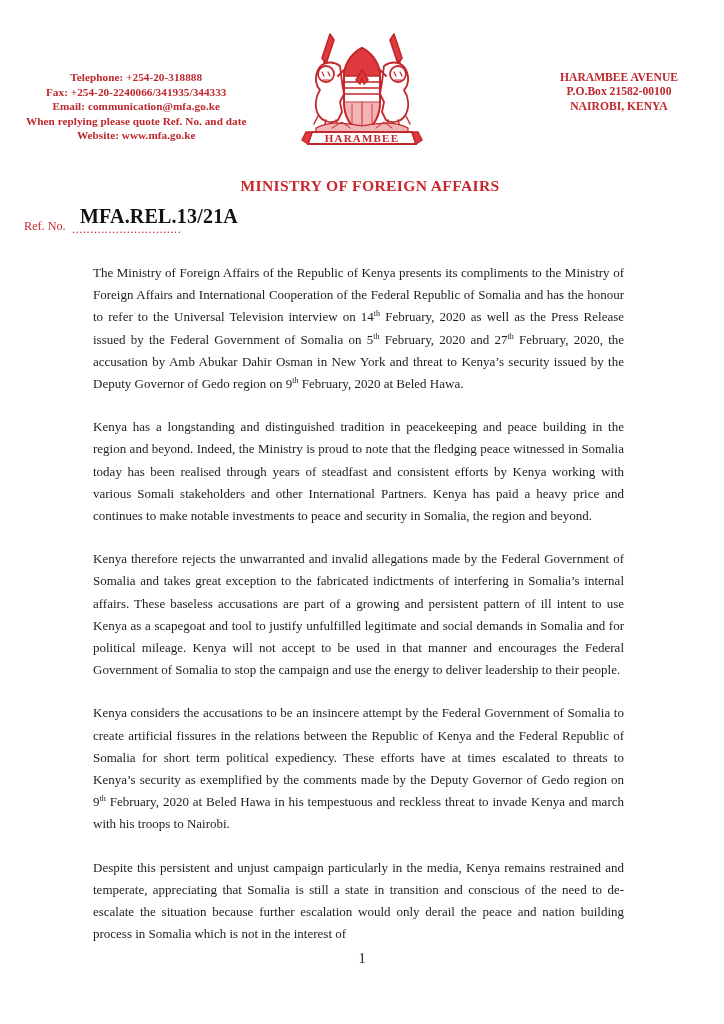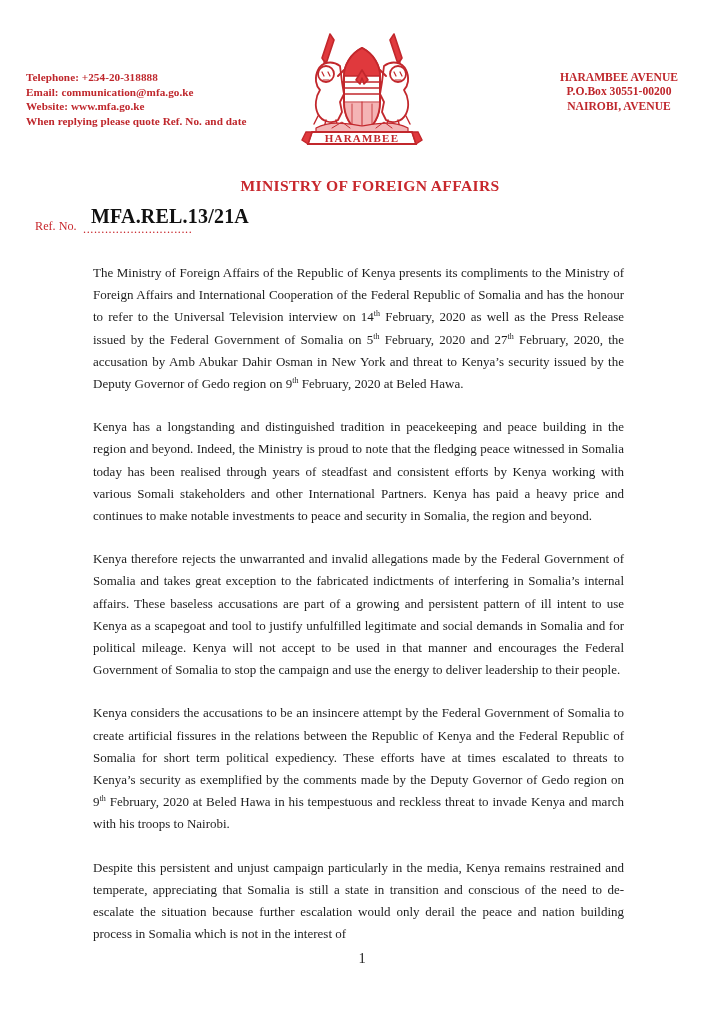--- a/index.html
+++ b/index.html
@@ -35,20 +35,21 @@
     position: absolute;
     left: 26px;
     top: 70px;
     color: #bf272c;
     font-family: "Liberation Serif", "DejaVu Serif", serif;
     font-size: 11.2px;
     font-weight: 700;
     line-height: 14.6px;
     letter-spacing: 0.05px;
     white-space: nowrap;
+    text-align: center;
   }
   .contact-block div { white-space: nowrap; }
 
   .address-block {
     position: absolute;
     right: 46px;
     top: 71px;
     color: #bf272c;
     font-family: "Liberation Serif", "DejaVu Serif", serif;
     font-size: 11.6px;
@@ -81,21 +82,21 @@
     font-family: "Liberation Serif", "DejaVu Serif", serif;
     font-weight: 700;
     font-size: 15.6px;
     letter-spacing: 0.35px;
     padding-left: 16px;
   }
 
   
   .ref-wrap {
     position: absolute;
-    left: 35px;
+    left: 24px;
     top: 205px;
     width: 340px;
     height: 34px;
   }
   .ref-label {
     position: absolute;
     left: 0;
     top: 14px;
     color: #c8282d;
     font-family: "Liberation Serif", "DejaVu Serif", serif;
@@ -165,23 +166,24 @@
 </style>
 </head>
 <body>
 
 <div class="page">
 
   <div class="letterhead">
 
     <div class="contact-block">
       <div>Telephone: +254-20-318888</div>
+      <div>Fax: +254-20-2240066/341935/344333</div>
       <div>Email: communication@mfa.go.ke</div>
+      <div>When replying please quote Ref. No. and date</div>
       <div>Website: www.mfa.go.ke</div>
-      <div>When replying please quote Ref. No. and date</div>
     </div>
 
     <div class="emblem">
       <svg viewBox="0 0 140 128" xmlns="http://www.w3.org/2000/svg" aria-hidden="true">
         <g fill="none" stroke="#d3383c" stroke-width="1.6" stroke-linejoin="round" stroke-linecap="round">
 
           <path d="M38 10 L30 34 L34 40 L42 16 Z" fill="#e0393d" stroke="#c2272c"></path>
           <path d="M33 38 L26 84" stroke="#c2272c" stroke-width="3"></path>
 
           <path d="M102 10 L110 34 L106 40 L98 16 Z" fill="#e0393d" stroke="#c2272c"></path>
@@ -222,22 +224,22 @@
           <path d="M20 108 L120 108 L124 120 L16 120 Z" fill="#ffffff" stroke="#c2272c" stroke-width="1.8"></path>
           <path d="M16 120 L10 116 L14 108 L20 108 Z" fill="#e0393d" stroke="#c2272c" stroke-width="1.4"></path>
           <path d="M124 120 L130 116 L126 108 L120 108 Z" fill="#e0393d" stroke="#c2272c" stroke-width="1.4"></path>
           <text x="70" y="118" text-anchor="middle" font-family="Liberation Serif, serif" font-size="11" font-weight="700" fill="#c2272c" letter-spacing="1.2">HARAMBEE</text>
         </g>
       </svg>
     </div>
 
     <div class="address-block">
       <div>HARAMBEE AVENUE</div>
-      <div>P.O.Box 30551-00200</div>
-      <div>NAIROBI, AVENUE</div>
+      <div>P.O.Box 21582-00100</div>
+      <div>NAIROBI, KENYA</div>
     </div>
   </div>
 
   <div class="ministry-title">MINISTRY OF FOREIGN AFFAIRS</div>
 
   <div class="ref-wrap">
     <span class="ref-label">Ref. No.</span>
     <span class="ref-dots">..........................................</span>
     <span class="ref-value">MFA.REL.13/21A</span>
   </div>

